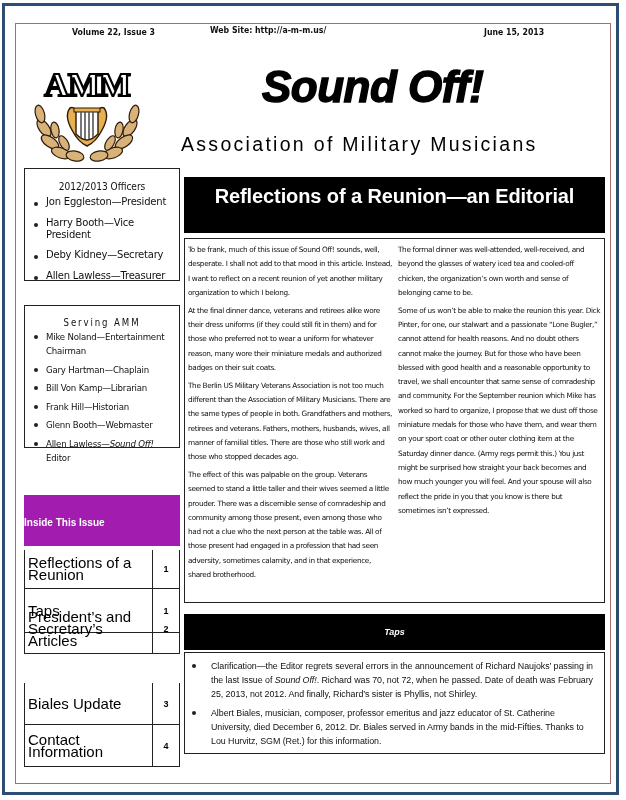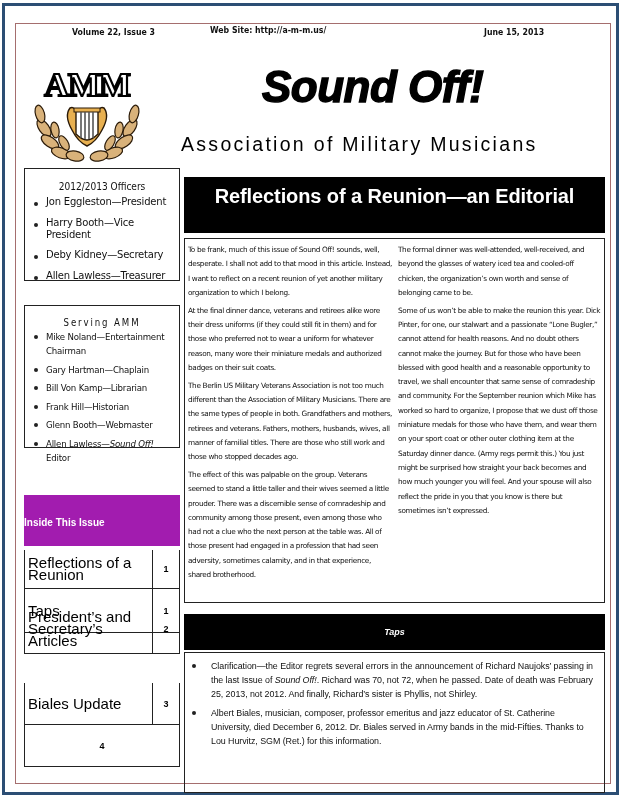--- a/index.html
+++ b/index.html
@@ -38,21 +38,21 @@
     .editorial-header .h1 { font-weight: bold; font-size: 20px; margin-top: 8px; letter-spacing: -0.1px; }
     .editorial-header .by { font-size: 8.4px; font-style: italic; font-weight: bold; margin-top: 10px; }
 
     .editorial-body { position: absolute; left: 184px; top: 238px; width: 421px; height: 365px; border: 1.8px solid #222; box-sizing: border-box; padding-left: 44px; }
     .col { position: absolute; top: 4px; font-family: "DejaVu Sans", sans-serif; font-size: 7.3px; line-height: 14.3px; color: #111; letter-spacing: -0.35px; text-align: left; }
     .col p { margin: 0 0 3.5px 0; }
     #col1 { left: 3px; width: 205px; }
     #col2 { left: 213px; width: 203px; }
 
     .taps-header { position: absolute; left: 184px; top: 614px; width: 421px; height: 36px; background: #000; color: #fff; text-align: center; line-height: 36px; font-size: 9px; font-style: italic; font-weight: bold; }
-    .taps-body { position: absolute; left: 184px; top: 652px; width: 421px; height: 141px; border: 1.8px solid #222; box-sizing: border-box; }
+    .taps-body { position: absolute; left: 184px; top: 652px; width: 421px; height: 102px; border: 1.8px solid #222; box-sizing: border-box; }
     .taps-body ul { list-style: none; margin: 0; padding: 6px 8px 0 4px; }
     .taps-body li { position: relative; padding-left: 22px; font-size: 8.9px; line-height: 14px; color: #111; margin-bottom: 5px; letter-spacing: -0.05px; }
     .taps-body li::before { content: ""; position: absolute; left: 3px; top: 5px; width: 4px; height: 4px; border-radius: 50%; background: #222; }
   </style>
 </head>
 <body>
 
 <div class="outer-frame"></div>
 <div class="inner-frame"></div>
 
@@ -128,20 +128,21 @@
 </div>
 <div class="toc-row" style="top:604px;height:50px;">
   <div class="toc-label">President’s and Secretary’s Articles</div>
   <div class="toc-num">2</div>
 </div>
 <div class="toc-row" style="top:683px;height:42px;">
   <div class="toc-label">Biales Update</div>
   <div class="toc-num">3</div>
 </div>
 <div class="toc-row" style="top:725px;height:42px;">
+  <div class="toc-label">Contact Information</div>
   <div class="toc-num">4</div>
 </div>
 
 <div class="editorial-header">
   <div class="h1">Reflections of a Reunion—an Editorial</div>
 </div>
 
 <div class="editorial-body">
   <div id="col1" class="col">
     <p>To be frank, much of this issue of Sound Off! sounds, well, desperate. I shall not add to that mood in this article. Instead, I want to reflect on a recent reunion of yet another military organization to which I belong.</p>

